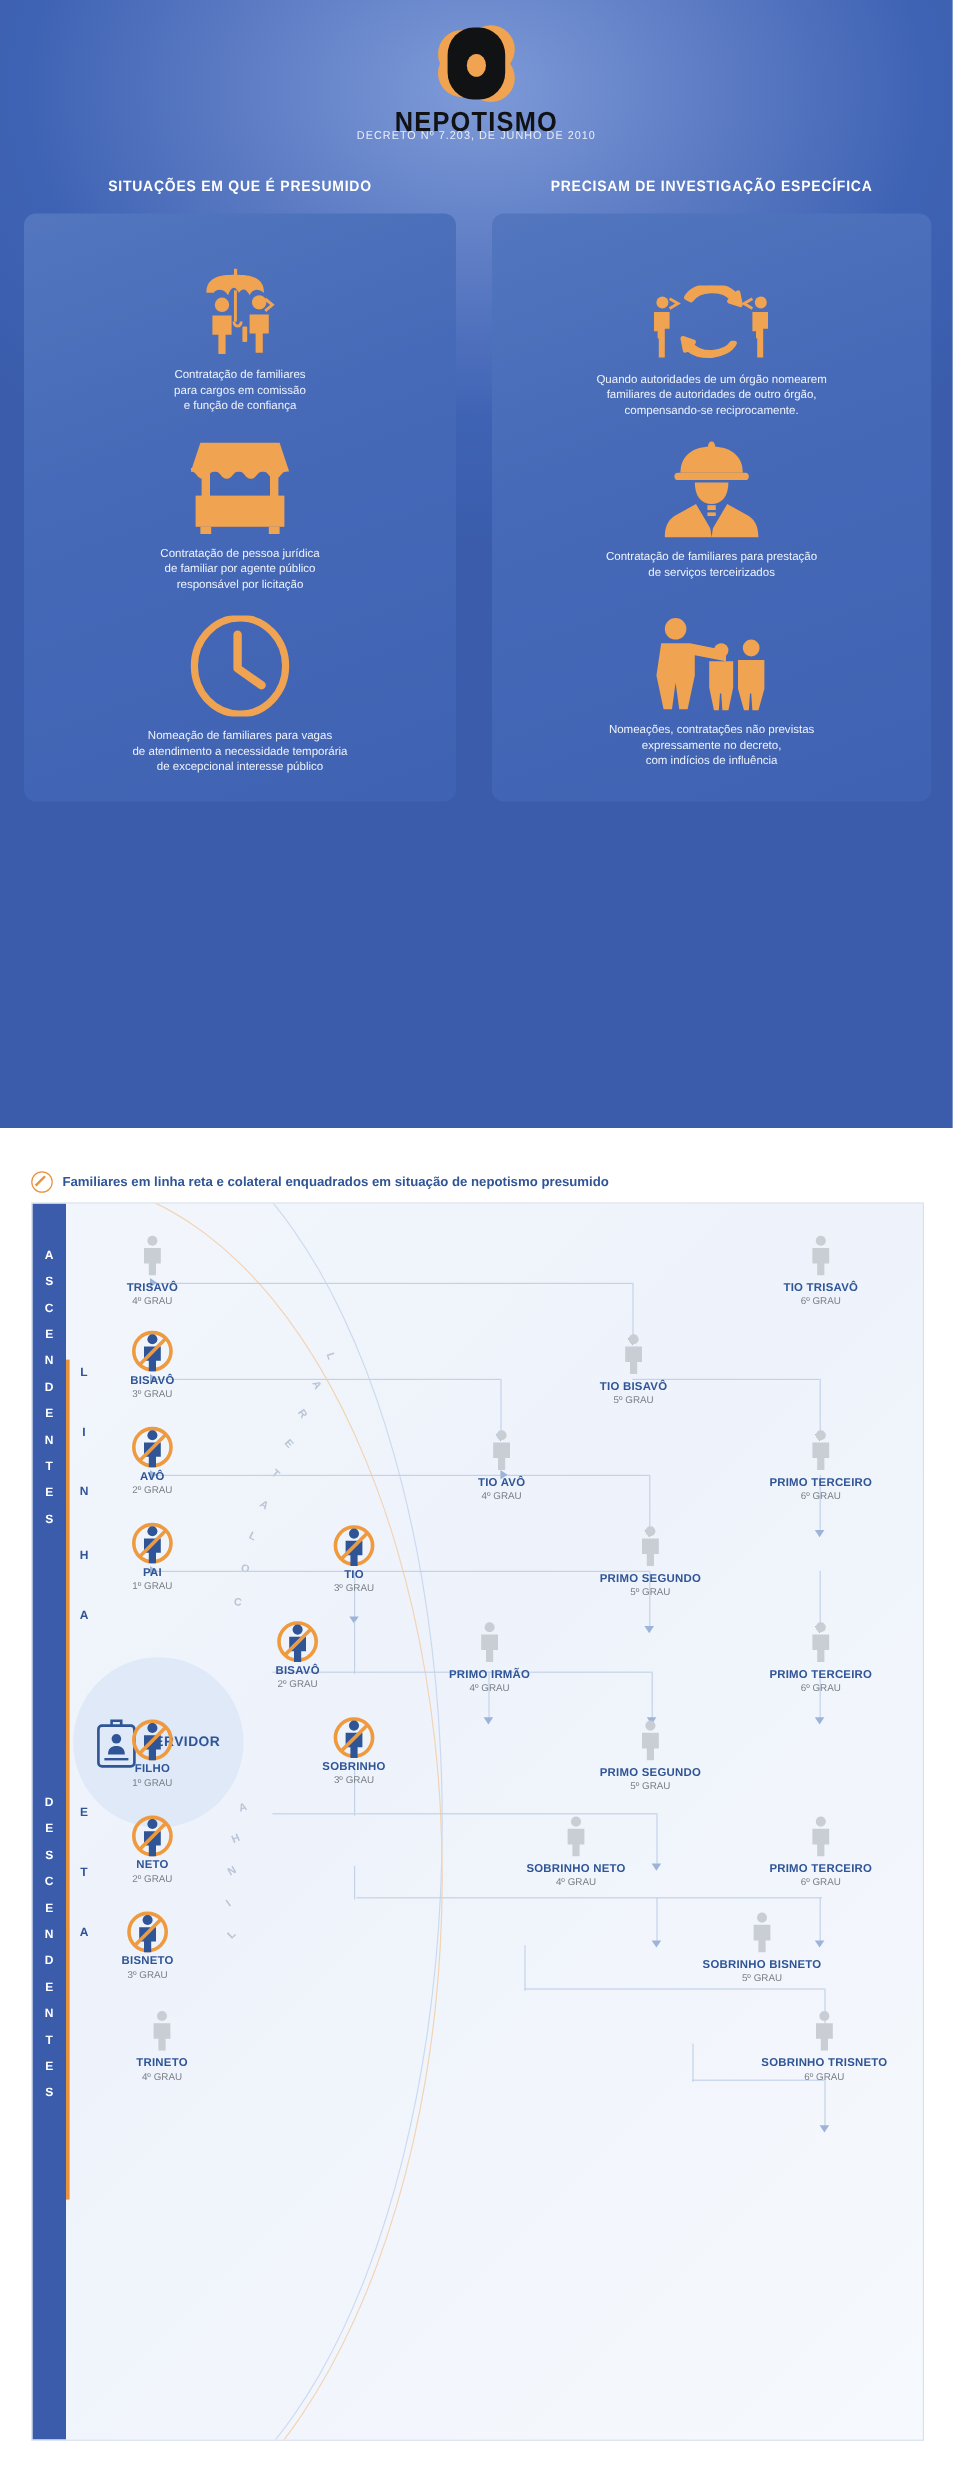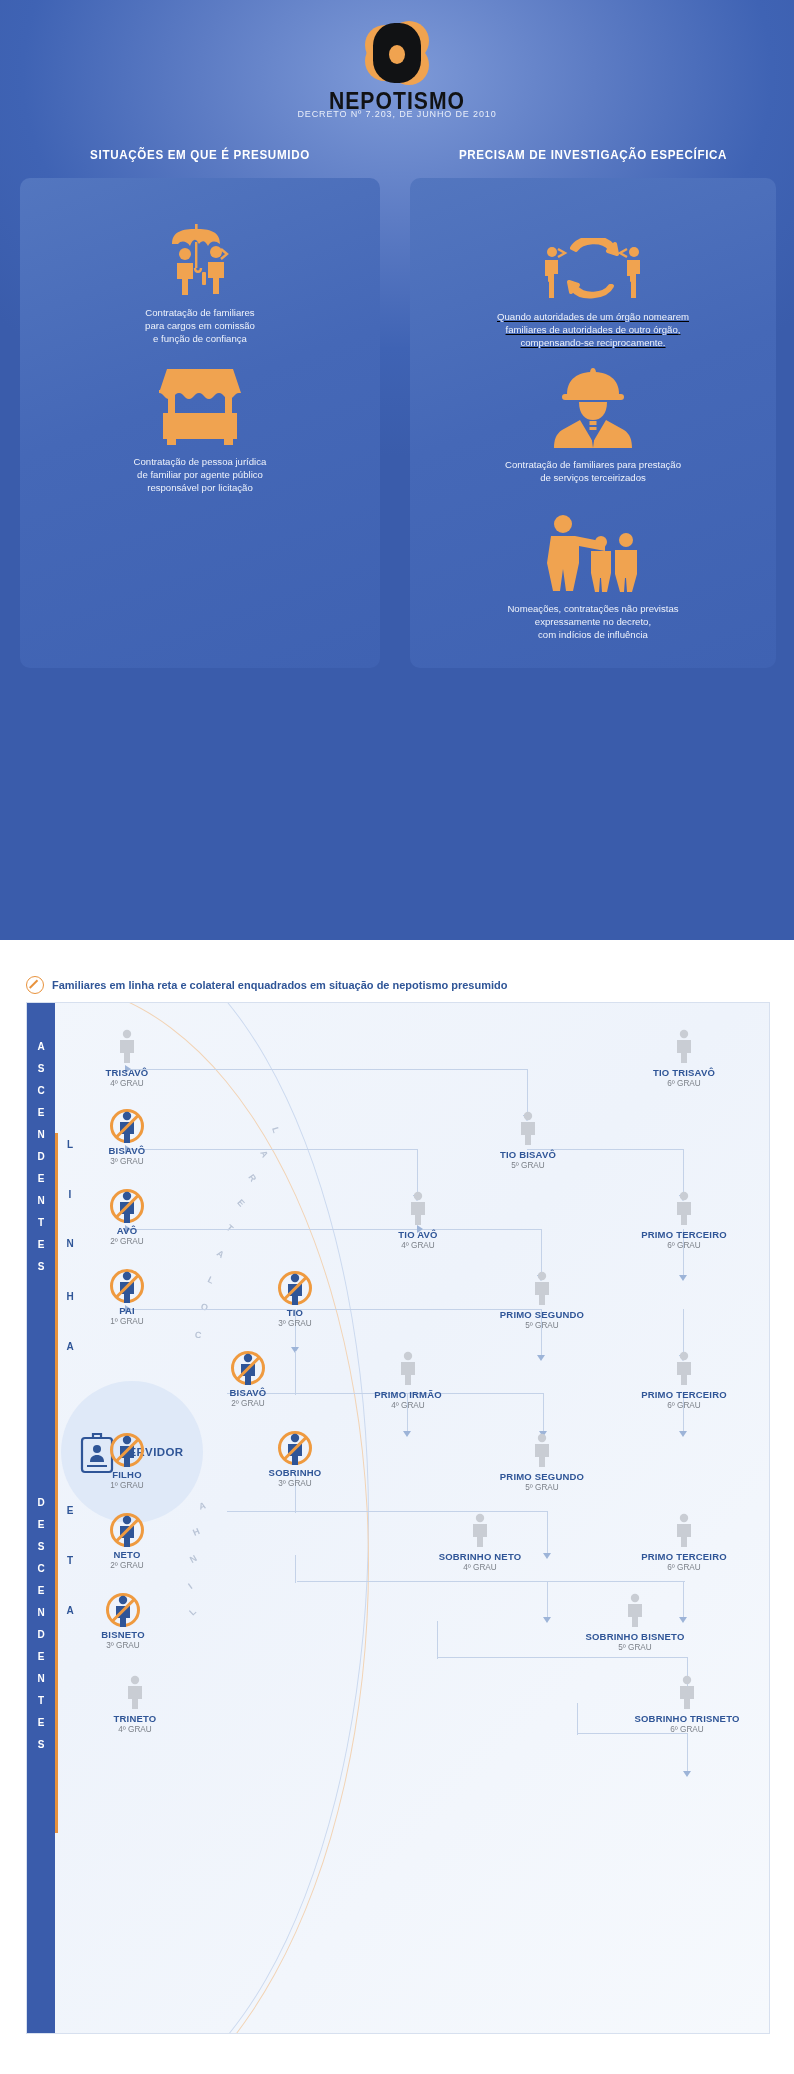--- a/index.html
+++ b/index.html
@@ -166,25 +166,36 @@
             <rect x="8" y="76" width="9" height="6"></rect>
             <rect x="65" y="76" width="9" height="6"></rect>
           </g>
         </svg>
       </div>
       <div class="cap">Contratação de pessoa jurídica
 de familiar por agente público
 responsável por licitação</div>
     </div>
 
+    <div class="cell" style="top:337px;">
+      <div class="ico">
+        <svg width="84" height="84" viewBox="0 0 84 84">
+          <ellipse cx="42" cy="42" rx="38" ry="40" fill="none" stroke="#f0a350" stroke-width="6"></ellipse>
+          <path d="M40 16v28l20 14" fill="none" stroke="#f0a350" stroke-width="7" stroke-linecap="round" stroke-linejoin="round"></path>
+        </svg>
+      </div>
+      <div class="cap">Nomeação de familiares para vagas
+de atendimento a necessidade temporária
+de excepcional interesse público</div>
+    </div>
   </div>
 
   <div class="panel-card" id="card-right">
 
-    <div class="cell" style="top:40px;text-decoration:underline;">
+    <div class="cell" style="top:40px;">
       <div class="ico">
         <svg width="106" height="62" viewBox="0 0 106 62">
           <g class="orange">
             <circle cx="12" cy="14" r="5"></circle>
             <path d="M5 22h13v14h-4v24h-5V38H5z"></path>
             <path d="M18 11l7 4-7 4" fill="none" stroke="#f0a350" stroke-width="2.4"></path>
             <rect x="8" y="32" width="3.6" height="12" rx="1"></rect>
             <circle cx="94" cy="14" r="5"></circle>
             <path d="M87 22h13v14h-4v24h-5V38h-4z"></path>
             <path d="M87 11l-7 4 7 4" fill="none" stroke="#f0a350" stroke-width="2.4"></path>

